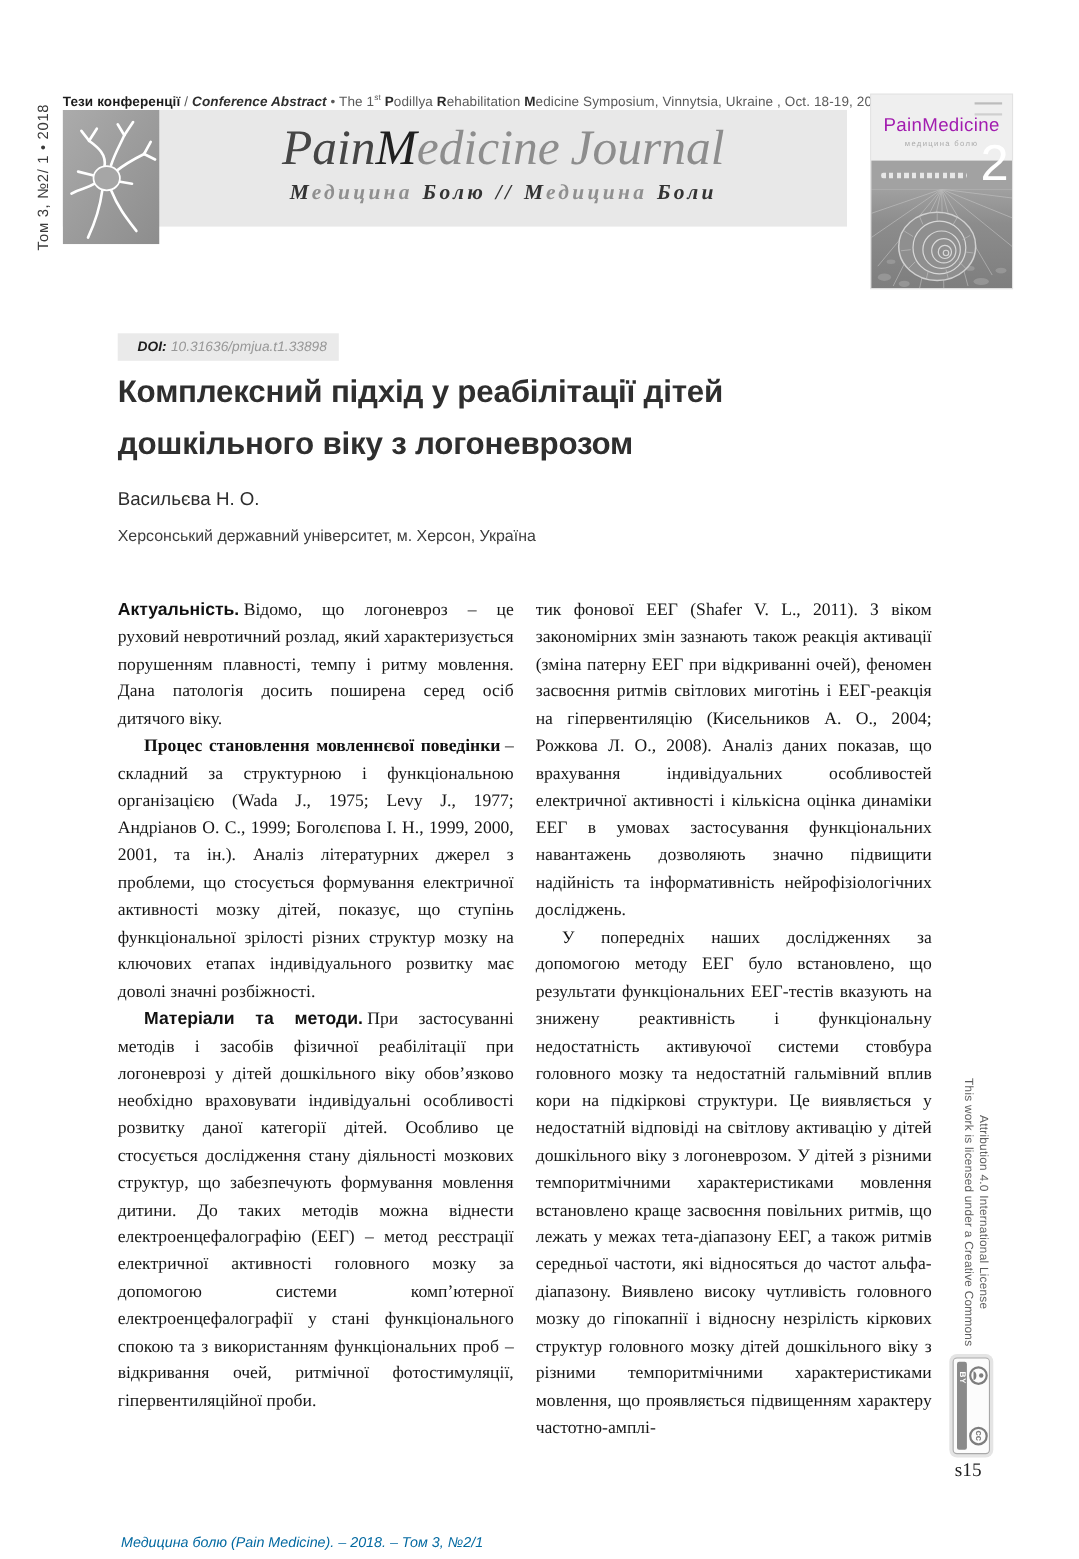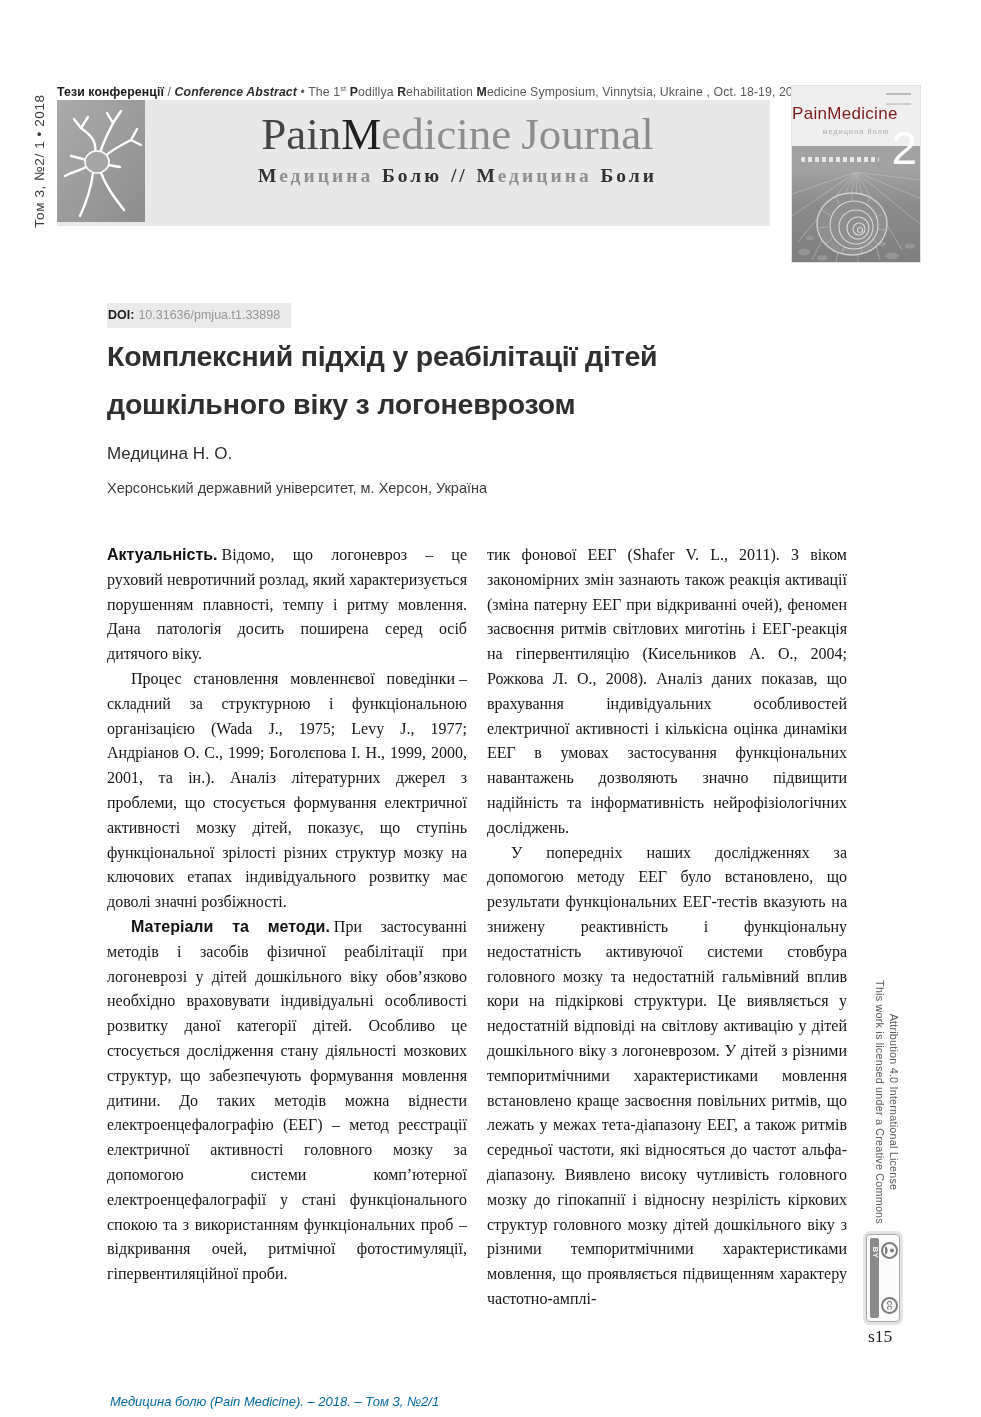--- a/index.html
+++ b/index.html
@@ -11,21 +11,21 @@
              color:#5a5a5a;white-space:nowrap;letter-spacing:0.1px;}
   .info-line .strong{font-weight:bold;color:#1c1c1c;}
   .info-line .ital{font-style:italic;font-weight:bold;color:#2e2e2e;}
   .info-line .capb{font-weight:bold;color:#2a2a2a;}
   .info-line sup{font-size:7.5px;}
 
   .vol-vertical{position:absolute;left:39px;top:161px;white-space:nowrap;
                 transform:translate(-50%,-50%) rotate(-90deg);
                 font-size:13.5px;color:#3a3a3a;letter-spacing:0.6px;}
 
-  .band{position:absolute;left:57px;top:100px;width:713px;height:126px;background:#e8e8e8;}
+  .band{position:absolute;left:57px;top:100px;width:713px;height:106px;background:#e8e8e8;font-style:italic;}
   .band-inner{margin-left:88px;text-align:center;}
   .journal-title{margin-top:10px;font-family:"Liberation Serif",serif;font-size:45px;line-height:48px;}
   .jt-dark{color:#454545;}
   .jt-cap{color:#1f1f1f;}
   .jt-gray{color:#8d8d8d;}
   .jt-space{margin-left:0.22em;}
   .journal-subtitle{margin-top:7px;font-family:"Liberation Serif",serif;font-weight:bold;
                     font-size:19.5px;letter-spacing:3px;color:#353535;}
   .st-gray{color:#8f8f8f;}
   .st-dark{color:#333333;}
@@ -36,55 +36,55 @@
 
   .under-band{position:absolute;left:57px;top:236px;width:713px;font-size:13.5px;}
   .website{float:left;font-style:italic;color:#4d4d4d;}
   .journal-type{float:right;color:#252525;}
 
   
   .cover{position:absolute;left:792px;top:86px;width:128px;height:176px;background:#efefef;
          box-shadow:0 0 0 1px #e2e2e2;overflow:hidden;}
   .cover-mark{position:absolute;right:9px;top:7px;width:25px;height:8px;
               border-top:2px solid #bcbcbc;border-bottom:2px solid #cfcfcf;}
-  .cover-title{position:absolute;left:0;right:0;top:18px;text-align:left;
-               font-size:17px;color:#7f1d1d;letter-spacing:0.3px;}
+  .cover-title{position:absolute;left:0;right:0;top:18px;text-align:center;
+               font-size:17px;color:#a21caf;letter-spacing:0.3px;}
   .cover-sub{position:absolute;left:0;right:0;top:42px;text-align:center;
              font-size:7px;letter-spacing:1.2px;color:#ababab;}
   .cover-band{position:absolute;left:0;right:0;top:60px;height:26px;background:#a2a2a2;}
   .cover-band-blur{position:absolute;left:9px;top:11px;width:78px;height:5px;border-radius:2px;
         background:repeating-linear-gradient(90deg,rgba(255,255,255,.75) 0 4px,rgba(255,255,255,0) 4px 7px);}
   .cover-issue{position:absolute;right:3px;top:-21px;font-size:46px;line-height:46px;
                color:#ffffff;font-weight:normal;}
   .cover-photo{position:absolute;left:0;right:0;top:86px;bottom:0;
                background:linear-gradient(180deg,#a0a0a0 0%,#8c8c8c 35%,#7e7e7e 100%);}
   .cover-photo svg{display:block;}
 
   
   .doi-chip{position:absolute;left:107px;top:303px;background:#eaeaea;
-            padding:5px 11px 6px 1px;font-size:12.5px;}
+            padding:5px 11px 6px 18px;font-size:12.5px;font-style:italic;}
   .doi-label{font-weight:bold;color:#1e1e1e;}
   .doi-value{color:#979797;margin-left:4px;}
 
   .article-title{position:absolute;left:107px;top:332px;width:665px;
                  font-size:28.5px;line-height:48px;font-weight:bold;
                  letter-spacing:-0.2px;color:#2f2f2f;}
   .author{position:absolute;left:107px;top:444px;font-size:17px;color:#2d2d2d;}
   .affiliation{position:absolute;left:107px;top:480px;font-size:14.5px;color:#3c3c3c;}
 
   
   .col{position:absolute;top:543px;width:360px;text-align:justify;
        font-family:"Liberation Serif",serif;font-size:16px;line-height:24.8px;
        color:#161616;hyphens:auto;}
   .col1{left:107px;}
   .col2{left:487px;}
   .col p{margin:0;}
   .indent{text-indent:24px;}
   .lead-sans{font-family:"Liberation Sans",sans-serif;font-weight:bold;color:#111;margin-right:0.25em;}
-  .lead-serif{font-weight:normal;color:#111;margin-right:0.25em;}
+  .lead-serif{font-weight:bold;color:#111;margin-right:0.25em;}
 
   
   .lic-line{position:absolute;white-space:nowrap;font-size:10.8px;color:#5c5c5c;
             transform:translate(-50%,-50%) rotate(90deg);letter-spacing:0.2px;}
   .lic-line.l1{left:880px;top:1102px;}
   .lic-line.l2{left:894px;top:1102px;}
 
   .cc-badge{position:absolute;left:866px;top:1234px;width:34px;height:88px;
             background:#fcfcfc;border:1px solid #a9a9a9;border-radius:4px;
             box-shadow:0 0 0 3px #e4e4e4;box-sizing:border-box;}
@@ -205,21 +205,21 @@
         </g>
       </svg>
     </div>
   </div>
 
   <div class="doi-chip">
     <span class="doi-label">DOI:</span><span class="doi-value">10.31636/pmjua.t1.33898</span>
   </div>
 
   <h1 class="article-title" style="margin:0;">Комплексний підхід у реабілітації дітей дошкільного віку з логоневрозом</h1>
-  <div class="author">Медицина Н. О.</div>
+  <div class="author">Васильєва Н. О.</div>
   <div class="affiliation">Херсонський державний університет, м. Херсон, Україна</div>
 
   <div class="col col1">
     <p class="para"><span class="lead-sans">Актуальність.</span><span>Відомо, що логоневроз – це руховий невротичний розлад, який характеризується порушенням плавності, темпу і ритму мовлення. Дана патологія досить поширена серед осіб дитячого віку.</span></p>
     <p class="para indent"><span class="lead-serif">Процес становлення мовленнєвої поведінки</span><span>– складний за структурною і функціональною організацією (Wada J., 1975; Levy J., 1977; Андріанов О. С., 1999; Боголєпова І. Н., 1999, 2000, 2001, та ін.). Аналіз літературних джерел з проблеми, що стосується формування електричної активності мозку дітей, показує, що ступінь функціональної зрілості різних структур мозку на ключових етапах індивідуального розвитку має доволі значні розбіжності.</span></p>
     <p class="para indent"><span class="lead-sans">Матеріали та методи.</span><span>При застосуванні методів і засобів фізичної реабілітації при логоневрозі у дітей дошкільного віку обов’язково необхідно враховувати індивідуальні особливості розвитку даної категорії дітей. Особливо це стосується дослідження стану діяльності мозкових структур, що забезпечують формування мовлення дитини. До таких методів можна віднести електроенцефалографію (ЕЕГ) – метод реєстрації електричної активності головного мозку за допомогою системи комп’ютерної електроенцефалографії у стані функціонального спокою та з використанням функціональних проб – відкривання очей, ритмічної фотостимуляції, гіпервентиляційної проби.</span></p>
   </div>
 
   <div class="col col2">
     <p class="para"><span>тик фонової ЕЕГ (Shafer V. L., 2011). З віком закономірних змін зазнають також реакція активації (зміна патерну ЕЕГ при відкриванні очей), феномен засвоєння ритмів світлових миготінь і ЕЕГ-реакція на гіпервентиляцію (Кисельников А. О., 2004; Рожкова Л. О., 2008). Аналіз даних показав, що врахування індивідуальних особливостей електричної активності і кількісна оцінка динаміки ЕЕГ в умовах застосування функціональних навантажень дозволяють значно підвищити надійність та інформативність нейрофізіологічних досліджень.</span></p>

